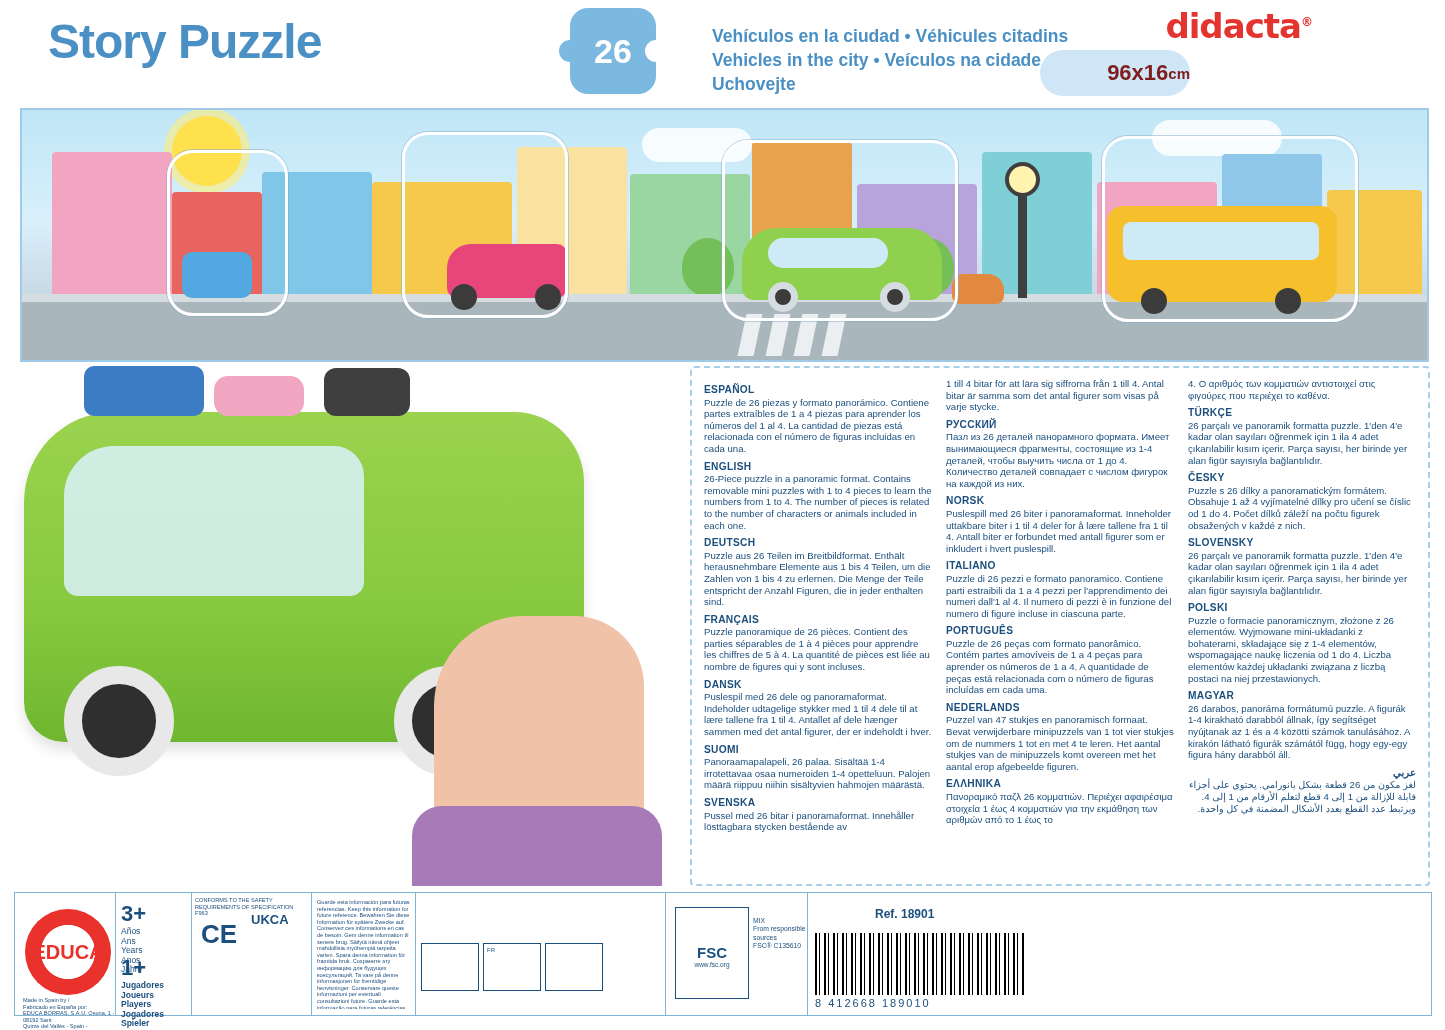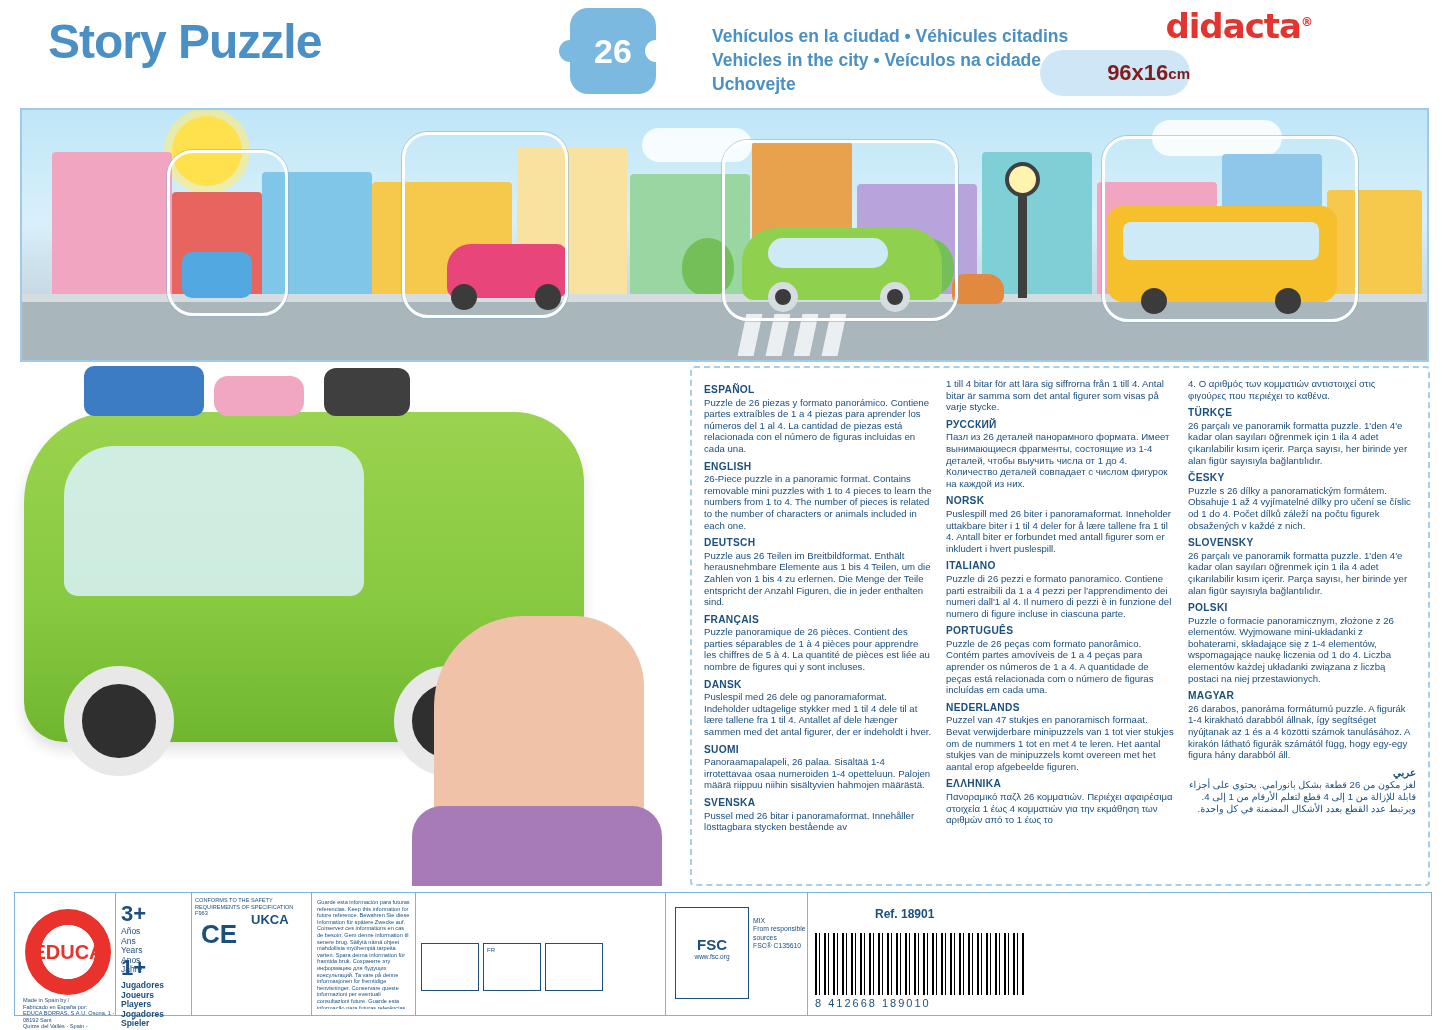--- a/index.html
+++ b/index.html
@@ -123,21 +123,21 @@
     color:#e8322b;font-weight:bold;font-size:20px;
   }
   .ages{position:absolute;left:106px;top:8px;font-size:22px;font-weight:bold;color:#1b4f7e;}
   .ages small{display:block;font-size:8.5px;font-weight:normal;line-height:9.5px;}
   .players{position:absolute;left:106px;top:62px;font-size:22px;font-weight:bold;color:#1b4f7e;}
   .players small{display:block;font-size:8.5px;font-weight:bold;line-height:9.5px;}
   .ce{position:absolute;left:186px;top:26px;font-size:26px;font-weight:bold;}
   .ukca{position:absolute;left:236px;top:20px;font-size:13px;font-weight:bold;line-height:14px;text-align:center;}
   .tinytext{position:absolute;font-size:5.6px;line-height:6.6px;color:#1b4f7e;}
   .fsc{position:absolute;left:660px;top:14px;width:74px;height:92px;border:1px solid #1b4f7e;font-size:6.5px;text-align:center;padding-top:28px;box-sizing:border-box;}
-  .fsc b{display:block;font-size:15px;}
+  .fsc b{display:block;font-size:15px;margin-top:8px;}
   .fscside{position:absolute;left:738px;top:24px;font-size:6.8px;line-height:8.4px;width:70px;}
   .ref{position:absolute;left:860px;top:14px;font-size:12px;font-weight:bold;}
   .barcode{position:absolute;left:800px;top:40px;width:210px;height:62px;
     background:repeating-linear-gradient(90deg,#000 0 2px,#fff 2px 4px,#000 4px 5px,#fff 5px 9px);}
   .barnum{position:absolute;left:800px;top:104px;font-size:11px;letter-spacing:2px;}
   .pictos{position:absolute;left:406px;top:20px;width:230px;height:90px;}
   .picto-box{position:absolute;width:56px;height:46px;border:1px solid #1b4f7e;}
   .copyright{position:absolute;left:16px;top:1012px;font-size:7.5px;color:#1b4f7e;margin-top:36px;}
   .vline{position:absolute;top:0;height:122px;width:1px;background:#7fb4da;}
 </style>

